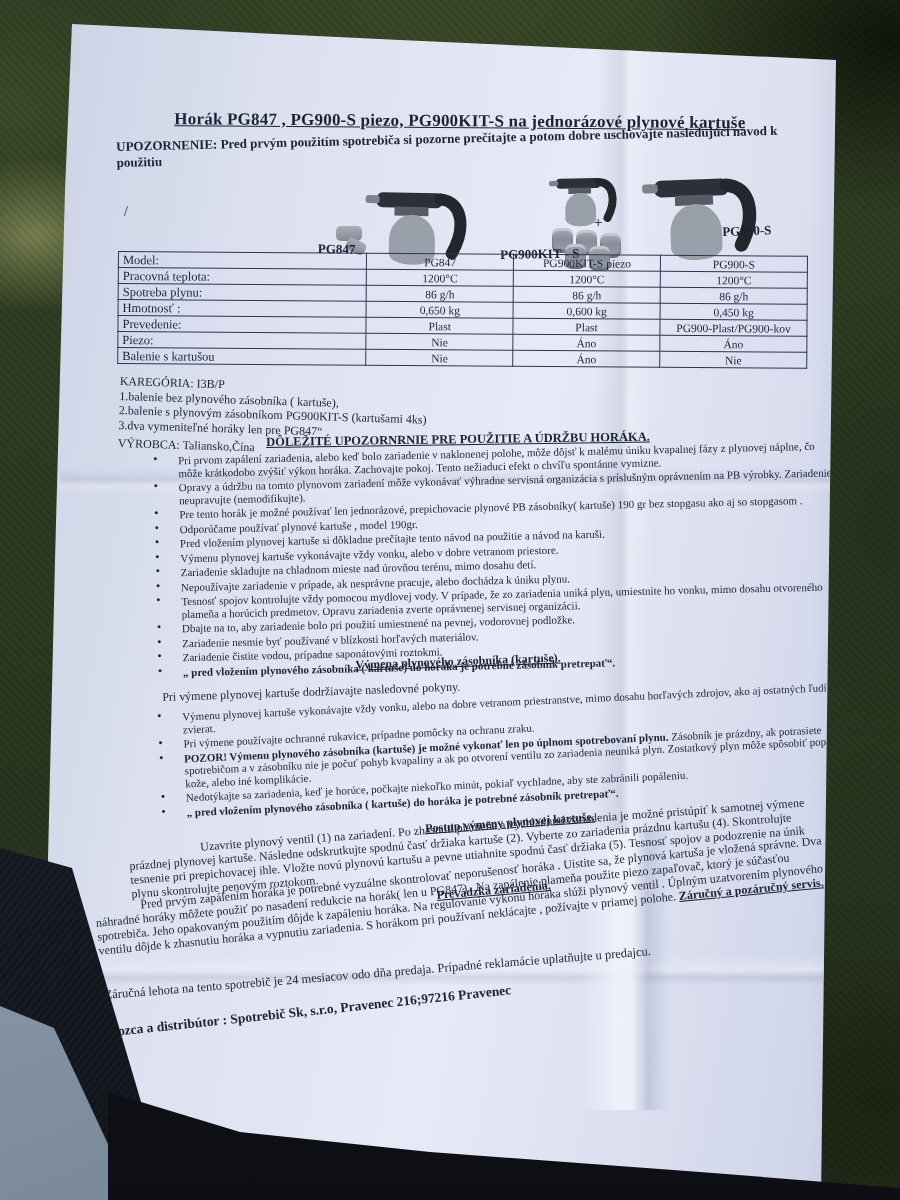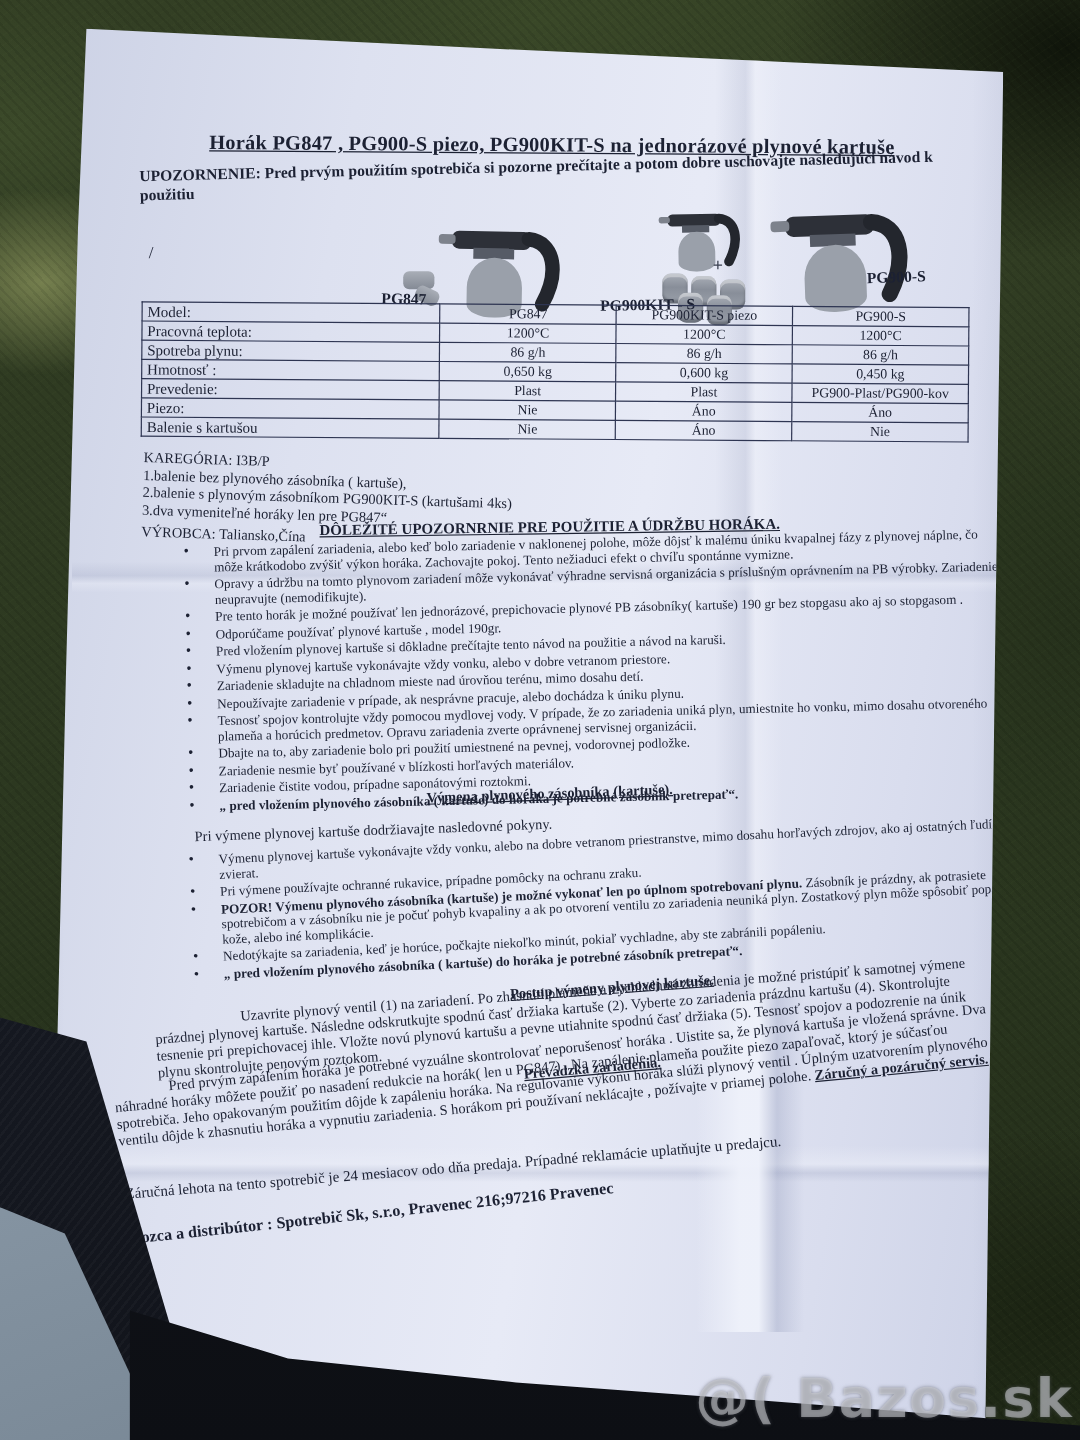--- a/index.html
+++ b/index.html
@@ -249,14 +249,13 @@
     <div class="abs oper-text"><span>Pred prvým zapálením horáka je potrebné vyzuálne skontrolovať neporušenosť horáka . Uistite sa, že plynová kartuša je vložená správne. Dva náhradné horáky môžete použiť po nasadení redukcie na horák( len u PG847) . Na zapálenie plameňa použite piezo zapaľovač, ktorý je súčasťou spotrebiča. Jeho opakovaným použitím dôjde k zapáleniu horáka. Na regulovanie výkonu horáka slúži plynový ventil . Úplným uzatvorením plynového ventilu dôjde k zhasnutiu horáka a vypnutiu zariadenia. S horákom pri používaní neklácajte , požívajte v priamej polohe. </span><span class="svc">Záručný a pozáručný servis.</span></div>
 
     <div class="abs warranty">Záručná lehota na tento spotrebič je 24 mesiacov odo dňa predaja. Prípadné reklamácie uplatňujte u predajcu.</div>
     <div class="abs importer">Dovozca a distribútor : Spotrebič Sk, s.r.o, Pravenec 216;97216 Pravenec</div>
   </div>
 
   <div class="knee"></div>
   <div class="knee-light"></div>
   <div class="shoe"></div>
   <div class="bottom-shadow"></div>
-  <div class="watermark">@( Bazos.sk</div>
 </div>
 
 </body></html>

